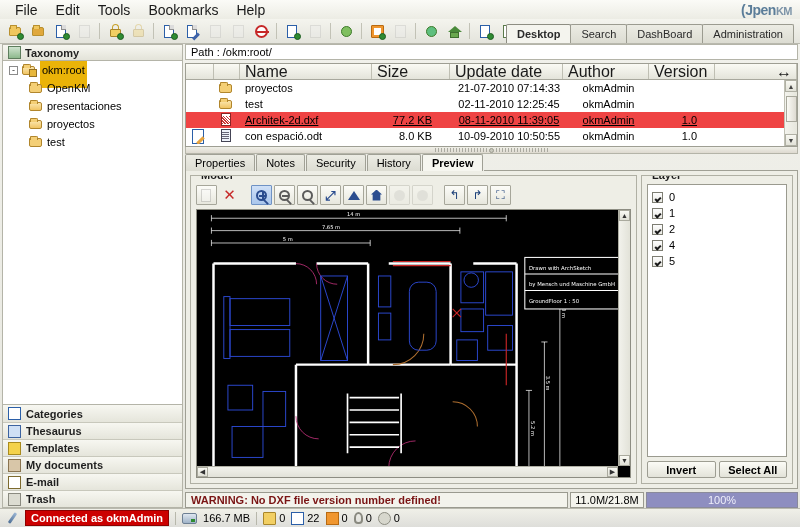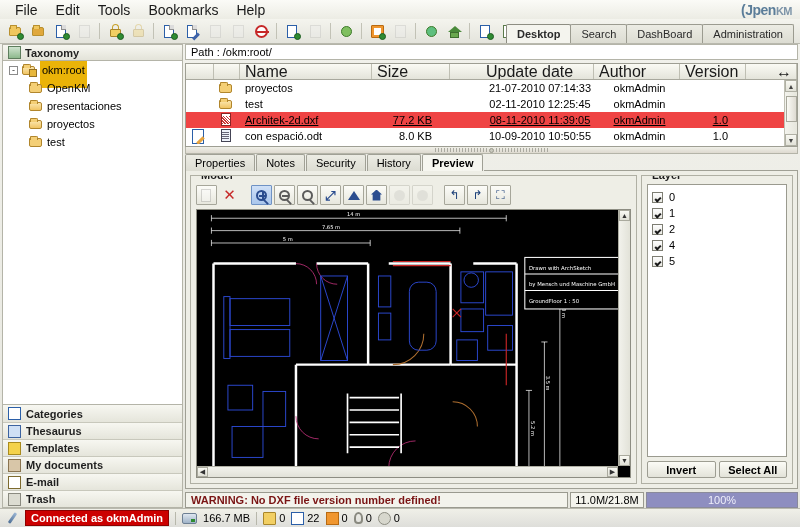--- a/index.html
+++ b/index.html
@@ -120,21 +120,21 @@
   .fl-head .c { border-right:1px solid #bfbfb3; padding-left:5px; display:flex; align-items:center;
       color:#1a1a1a; overflow:hidden; white-space:nowrap;}
   .fl-rows { flex:1; overflow:hidden; }
   .fl-row { display:flex; height:16px; align-items:center; font-size:11px; }
   .fl-row.sel { background:#ef4444;text-decoration:underline; }
   .fl-row .c { padding-left:5px; display:flex; align-items:center; overflow:hidden;
       white-space:nowrap; height:16px; }
   .c0{width:28px;} .c1{width:26px;} .c2{width:132px;} .c3{width:78px;}
   .c4{width:113px;} .c5{width:86px;} .c6{width:66px;} .c7{flex:1;}
   .c3,.c6 { justify-content:flex-end; padding-right:18px; }
-  .c4 { padding-left:0; justify-content:center;margin-left:31px; }
+  .c4 { padding-left:0; justify-content:center; }
   .c5 { padding-left:0; justify-content:center; }
   .fileico { width:14px; height:14px; position:relative; }
   .fileico .doc { position:absolute; left:2px; top:0; width:10px; height:13px; background:#fff;
       border:1px solid #777; }
   .fileico.dxf .doc { background:#fff; border-color:#8a2525; }
   .fileico.dxf:after { content:""; position:absolute; left:3px; top:3px; width:8px; height:8px;
       background:repeating-linear-gradient(45deg,#c33,#c33 1px,#fff 1px,#fff 2px); }
   .fileico.odt .doc { background:#eef3fa; border-color:#445; }
   .fileico.odt:after { content:""; position:absolute; left:3px; top:3px; width:7px; height:1px;
       box-shadow:0 2px 0 #667,0 4px 0 #667,0 6px 0 #667; background:#667; }

